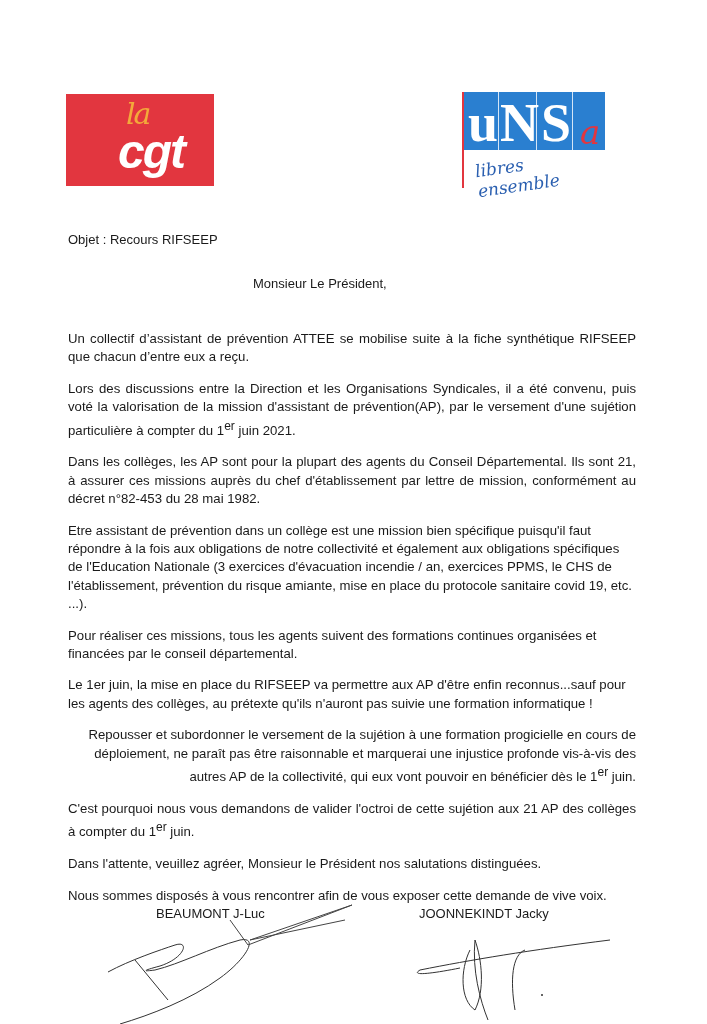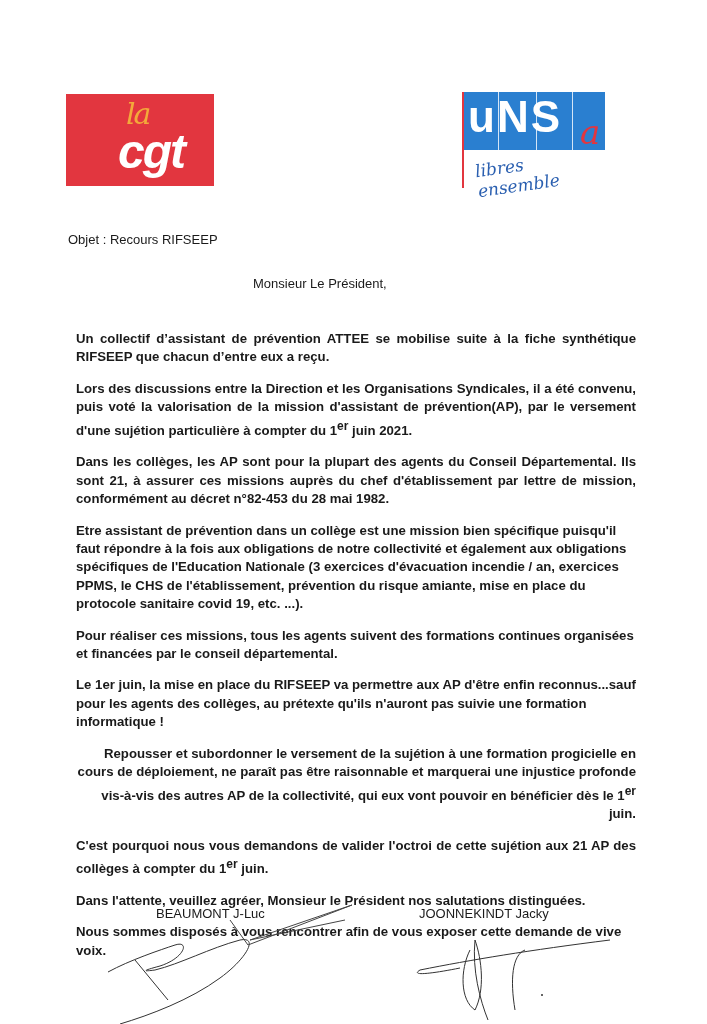--- a/index.html
+++ b/index.html
@@ -7,32 +7,32 @@
          font-family: "Liberation Sans", sans-serif; color: #1a1a1a; }
   .logo-cgt { position: absolute; left: 66px; top: 94px; width: 148px; height: 92px;
               background: #e2363f; }
   .logo-cgt .la { position: absolute; left: 60px; top: 2px; font-family: "DejaVu Serif", serif;
                   font-style: italic; font-size: 30px; color: #f3a93a; letter-spacing: -2px; }
   .logo-cgt .cgt { position: absolute; left: 52px; top: 30px; font-family: "Liberation Sans", sans-serif;
                    font-weight: bold; font-size: 48px; color: #ffffff; letter-spacing: -2px; font-style: italic; }
   .logo-unsa { position: absolute; left: 460px; top: 92px; width: 150px; height: 100px; }
   .logo-unsa .bar { position: absolute; left: 2px; top: 0; width: 143px; height: 58px; background: #2a7fd0; }
   .logo-unsa .seg { position: absolute; top: 0; width: 1px; height: 58px; background: #ffffff; opacity: .8; }
-  .logo-unsa .letters { position: absolute; left: 8px; top: 0px; font-family: Liberation Sans, sans-serif;
-                        font-size: 44px; color: #ffffff; font-weight: bold; letter-spacing: 2px; }
+  .logo-unsa .letters { position: absolute; left: 8px; top: 0px; font-family: Liberation Serif, serif;
+                        font-size: 54px; color: #ffffff; font-weight: bold; letter-spacing: 2px; }
   .logo-unsa .a { position: absolute; left: 120px; top: 20px; font-family: "DejaVu Serif", serif;
                   font-style: italic; font-size: 34px; color: #e2363f; }
   .logo-unsa .pole { position: absolute; left: 2px; top: 0; width: 2px; height: 96px; background: #e2363f; }
   .logo-unsa .tag { position: absolute; left: 16px; top: 60px; font-family: "DejaVu Serif", serif;
                     font-style: italic; font-size: 17px; color: #2a5fb0; transform: rotate(-8deg); }
   .subject { position: absolute; left: 68px; top: 232px; font-size: 13px; }
   .salutation { position: absolute; left: 253px; top: 276px; font-size: 13px; }
   .body-text { position: absolute; left: 68px; top: 330px; width: 568px; font-size: 13.2px;
                line-height: 18.4px; }
-  .body-text p { margin: 0 0 13px 8px; text-align: justify; font-weight: bold; }
+  .body-text p { margin: 0 0 13px 0; text-align: justify; }
   .body-text sup { font-size: 12px; }
   .sig-left-name { position: absolute; left: 156px; top: 906px; font-size: 13px; }
   .sig-right-name { position: absolute; left: 419px; top: 906px; font-size: 13px; }
   svg.sig { position: absolute; }
 </style>
 </head>
 <body>
 
 <div class="logo-cgt">
   <span class="la">la</span>

